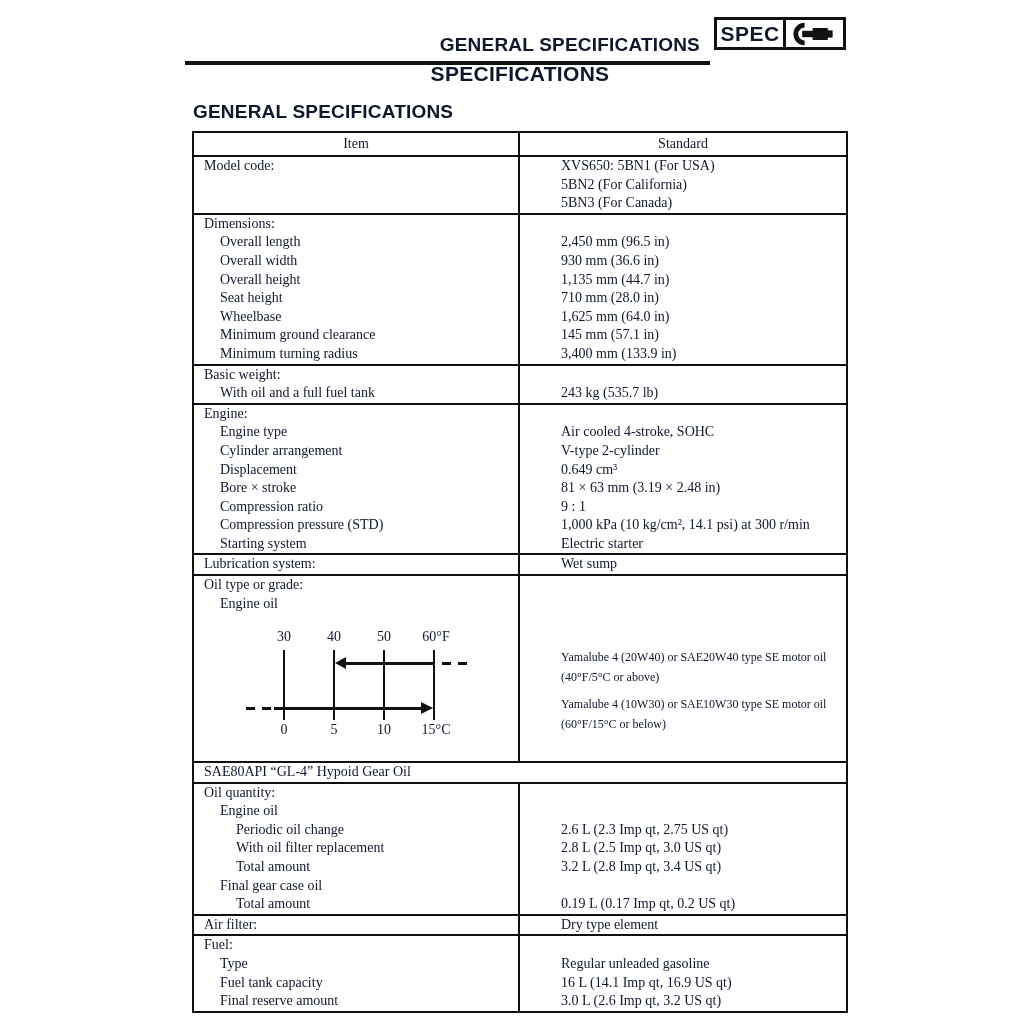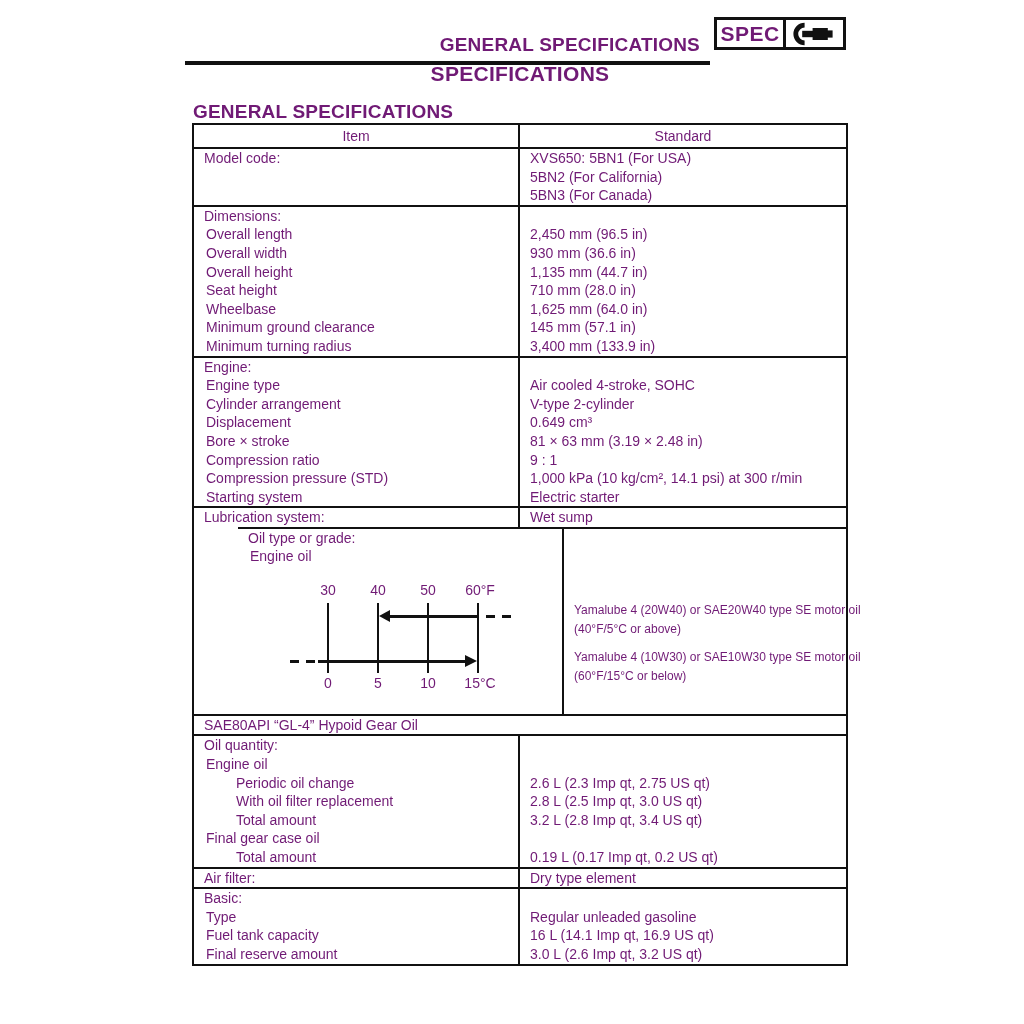--- a/index.html
+++ b/index.html
@@ -1,50 +1,50 @@
 <!DOCTYPE html>
 <html><head>
 <meta charset="utf-8">
 <style>
   html,body{margin:0;padding:0;background:#e8e8e8;}
   .page{position:relative;width:1024px;height:1024px;background:#ffffff;
-        font-family:"Liberation Sans",sans-serif;color:#701a75;overflow:hidden;}
+        font-family:"Liberation Sans",sans-serif;color:#0f172a;overflow:hidden;}
 
   
   .runhead{position:absolute;top:34px;right:324px;font-size:19px;font-weight:700;letter-spacing:.2px;}
   .hrule{position:absolute;left:185px;top:61px;width:525px;height:4px;background:#111;}
   .spec-badge{position:absolute;left:714px;top:17px;width:132px;height:33px;
               border:3px solid #111;display:flex;box-sizing:border-box;background:#fff;}
   .spec-badge .cell{display:flex;align-items:center;justify-content:center;}
   .spec-badge .cell.lbl{width:66px;border-right:3px solid #111;font-size:21px;font-weight:700;letter-spacing:.5px;}
   .spec-badge .cell.ico{flex:1;}
   .page-title{position:absolute;left:185px;top:62px;width:670px;text-align:center;
               font-size:21px;font-weight:700;letter-spacing:.3px;}
   .sec-heading{position:absolute;left:193px;top:101px;font-size:19px;font-weight:700;letter-spacing:.2px;}
 
   
-  .spec-table{position:absolute;left:192px;top:123px;width:656px;border:2px solid #111;
-              box-sizing:border-box;background:#fff;font-size:14px;}
+  .spec-table{position:absolute;left:192px;top:131px;width:656px;border:2px solid #111;
+              box-sizing:border-box;background:#fff;font-size:14px;font-family:Liberation Serif, serif;}
   .thead{display:flex;height:22px;border-bottom:2px solid #111;box-sizing:content-box;}
   .thead .th{line-height:22px;text-align:center;font-weight:400;}
   .thead .th.item{width:326px;border-right:2px solid #111;box-sizing:border-box;}
   .thead .th.std{flex:1;}
 
-  .sec{display:flex;box-sizing:border-box;border-top:2px solid #111;}
+  .sec{display:flex;box-sizing:border-box;border-top:2px solid #111;gap:31px;}
   #sections .sec:first-child{border-top:none;}
   .col{box-sizing:border-box;}
   .col.left{width:326px;border-right:2px solid #111;position:relative;}
   .col.right{flex:1;position:relative;}
   .line{height:18.6px;line-height:18.6px;white-space:nowrap;padding-left:10px;overflow:visible;}
-  .ind1{padding-left:12px;}
+  .ind1{padding-left:26px;}
   .ind2{padding-left:42px;}
   .rind1{}
 
   
-  .chart-sec{height:187px;margin-left:44px;}
+  .chart-sec{height:187px;}
   .oil-chart{position:absolute;left:0;top:0;width:324px;height:185px;}
   .tick{position:absolute;top:74px;width:2px;height:70px;background:#111;}
   .tlab,.blab{position:absolute;width:52px;text-align:center;font-size:14px;line-height:16px;}
   .tlab{top:53px;}
   .blab{top:146px;}
   .aline{position:absolute;height:3px;background:#111;}
   .adash{position:absolute;height:3px;
          background:repeating-linear-gradient(90deg,#111 0 9px,transparent 9px 16px);}
   .head-left{position:absolute;width:0;height:0;border-top:6px solid transparent;
              border-bottom:6px solid transparent;border-right:11px solid #111;}
@@ -113,20 +113,30 @@
             <div class="line rind0">2,450 mm (96.5 in)</div>
             <div class="line rind0">930 mm (36.6 in)</div>
             <div class="line rind0">1,135 mm (44.7 in)</div>
             <div class="line rind0">710 mm (28.0 in)</div>
             <div class="line rind0">1,625 mm (64.0 in)</div>
             <div class="line rind0">145 mm (57.1 in)</div>
             <div class="line rind0">3,400 mm (133.9 in)</div>
           </div>
   </div>
 
+  <div class="sec">
+    <div class="col left">
+            <div class="line ind0">Basic weight:</div>
+            <div class="line ind1">With oil and a full fuel tank</div>
+          </div>
+    <div class="col right">
+            <div class="line rind0"></div>
+            <div class="line rind0">243 kg (535.7 lb)</div>
+          </div>
+  </div>
 
   <div class="sec">
     <div class="col left">
             <div class="line ind0">Engine:</div>
             <div class="line ind1">Engine type</div>
             <div class="line ind1">Cylinder arrangement</div>
             <div class="line ind1">Displacement</div>
             <div class="line ind1">Bore × stroke</div>
             <div class="line ind1">Compression ratio</div>
             <div class="line ind1">Compression pressure (STD)</div>
@@ -219,21 +229,21 @@
     <div class="col left">
             <div class="line ind0">Air filter:</div>
           </div>
     <div class="col right">
             <div class="line rind0">Dry type element</div>
           </div>
   </div>
 
   <div class="sec">
     <div class="col left">
-            <div class="line ind0">Basic:</div>
+            <div class="line ind0">Fuel:</div>
             <div class="line ind1">Type</div>
             <div class="line ind1">Fuel tank capacity</div>
             <div class="line ind1">Final reserve amount</div>
           </div>
     <div class="col right">
             <div class="line rind0"></div>
             <div class="line rind0">Regular unleaded gasoline</div>
             <div class="line rind0">16 L (14.1 Imp qt, 16.9 US qt)</div>
             <div class="line rind0">3.0 L (2.6 Imp qt, 3.2 US qt)</div>
           </div>

